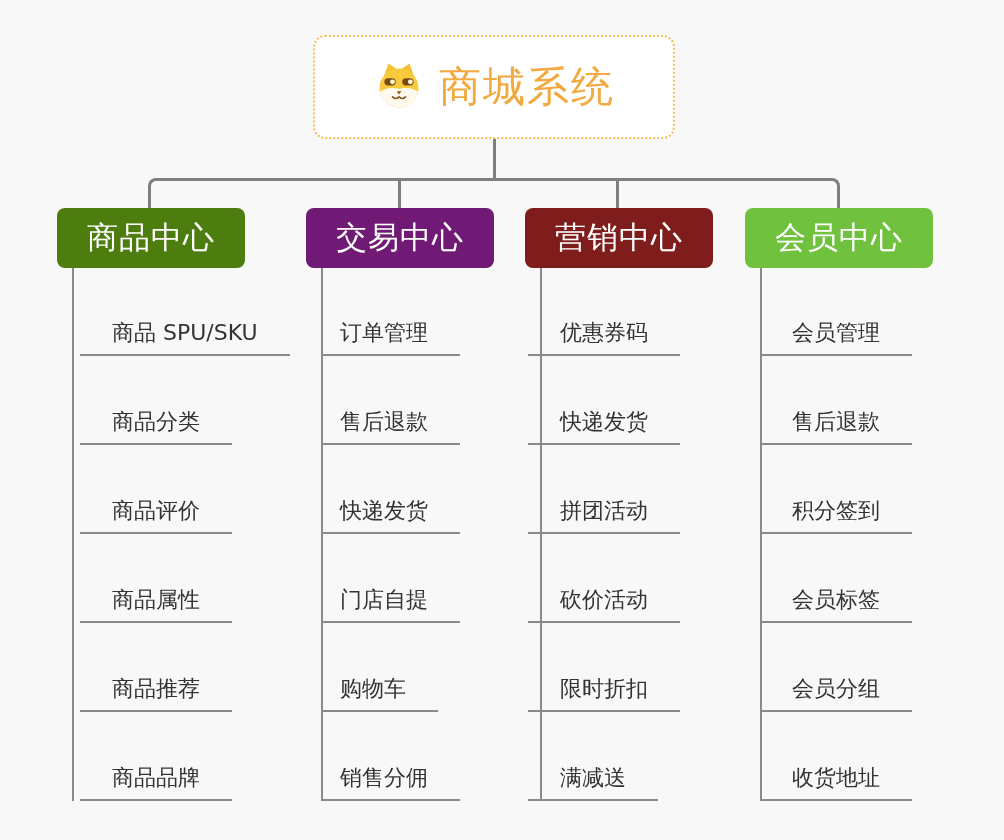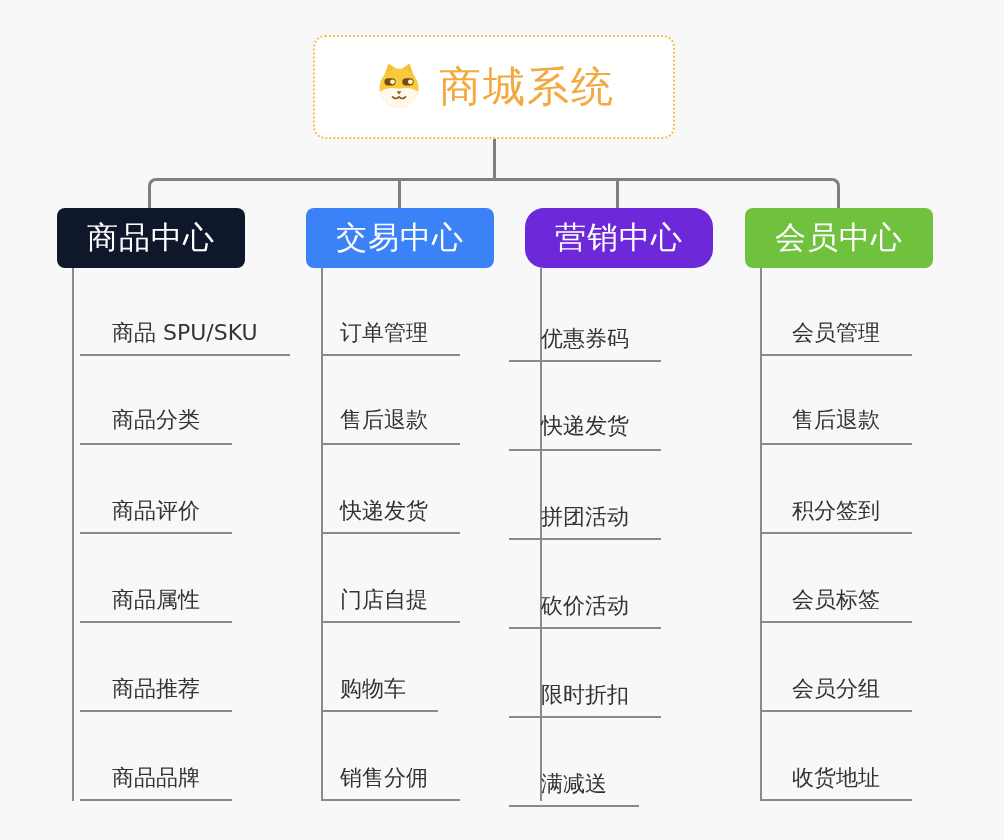--- a/index.html
+++ b/index.html
@@ -83,24 +83,24 @@
     font-size: 22px;
     color: #333333;
     line-height: 30px;
     padding: 0 32px 6px 32px;
     border-bottom: 2px solid #8A8A8A;
     white-space: nowrap;
     box-sizing: content-box;
   }
   .lx0 { left: 80px;  }
   .lx1 { left: 321px; padding-left: 19px; }
-  .lx2 { left: 509px; margin-top: 6px; }
+  .lx2 { left: 528px; }
   .lx3 { left: 760px; }
   .ly0 { top: 318px; }
-  .ly1 { top: 407px; font-family: Liberation Mono, monospace; }
+  .ly1 { top: 407px; }
   .ly2 { top: 496px; }
   .ly3 { top: 585px; }
   .ly4 { top: 674px; }
   .ly5 { top: 763px; }
 </style>
 </head>
 <body>
 
 <div class="canvas">
 
@@ -128,39 +128,39 @@
     </span>
     <span class="root-label" style="color: rgb(242, 169, 63);">商城系统</span>
   </div>
 
   <div class="conn stem"></div>
   <div class="conn elbow-left"></div>
   <div class="conn elbow-right"></div>
   <div class="conn drop drop-2"></div>
   <div class="conn drop drop-3"></div>
 
-  <div class="branch-node bn0" style="background-color: #0f172a;">商品中心</div>
+  <div class="branch-node bn0" style="background-color: #4d7c0f;">商品中心</div>
   <div class="vline vl0"></div>
   <div class="leaf lx0 ly0">商品 SPU/SKU</div>
   <div class="leaf lx0 ly1">商品分类</div>
   <div class="leaf lx0 ly2">商品评价</div>
   <div class="leaf lx0 ly3">商品属性</div>
   <div class="leaf lx0 ly4">商品推荐</div>
   <div class="leaf lx0 ly5">商品品牌</div>
 
-  <div class="branch-node bn1" style="background-color: #3b82f6;">交易中心</div>
+  <div class="branch-node bn1" style="background-color: #701a75;">交易中心</div>
   <div class="vline vl1"></div>
   <div class="leaf lx1 ly0">订单管理</div>
   <div class="leaf lx1 ly1">售后退款</div>
   <div class="leaf lx1 ly2">快递发货</div>
   <div class="leaf lx1 ly3">门店自提</div>
   <div class="leaf lx1 ly4">购物车</div>
   <div class="leaf lx1 ly5">销售分佣</div>
 
-  <div class="branch-node bn2" style="background-color: #6d28d9; border-radius: 19px;">营销中心</div>
+  <div class="branch-node bn2" style="background-color: #7f1d1d;">营销中心</div>
   <div class="vline vl2"></div>
   <div class="leaf lx2 ly0">优惠券码</div>
   <div class="leaf lx2 ly1">快递发货</div>
   <div class="leaf lx2 ly2">拼团活动</div>
   <div class="leaf lx2 ly3">砍价活动</div>
   <div class="leaf lx2 ly4">限时折扣</div>
   <div class="leaf lx2 ly5">满减送</div>
 
   <div class="branch-node bn3" style="background-color: rgb(112, 193, 62);">会员中心</div>
   <div class="vline vl3"></div>

